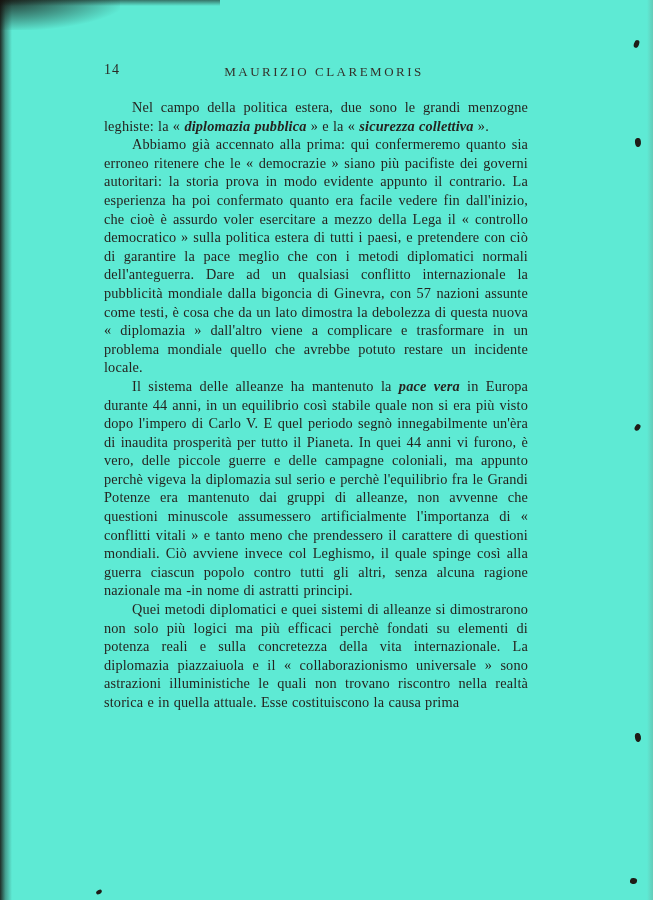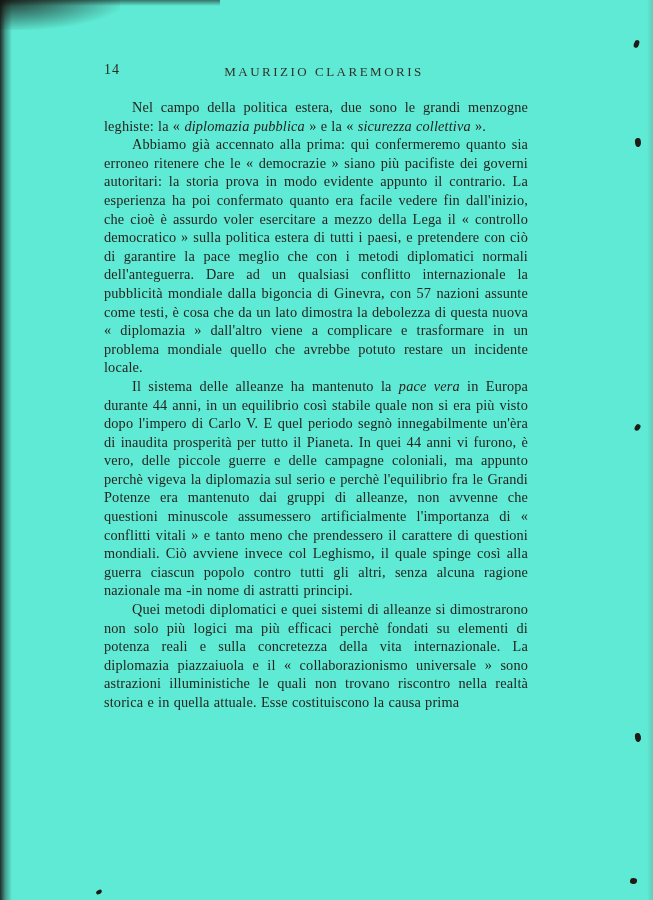--- a/index.html
+++ b/index.html
@@ -89,20 +89,21 @@
     margin: 0;
     font-size: 14.3px;
     line-height: 18.6px;
     text-align: justify;
     text-indent: 28px;
     letter-spacing: 0.15px;
     word-spacing: 0.5px;
   }
   .text-block p span.italic {
     font-style: italic;
+    font-weight: bold;
   }
 </style>
 </head>
 <body>
 
 <div class="page">
 
   <div class="edge-left"></div>
   <div class="corner-top-left"></div>
   <div class="edge-top"></div>

